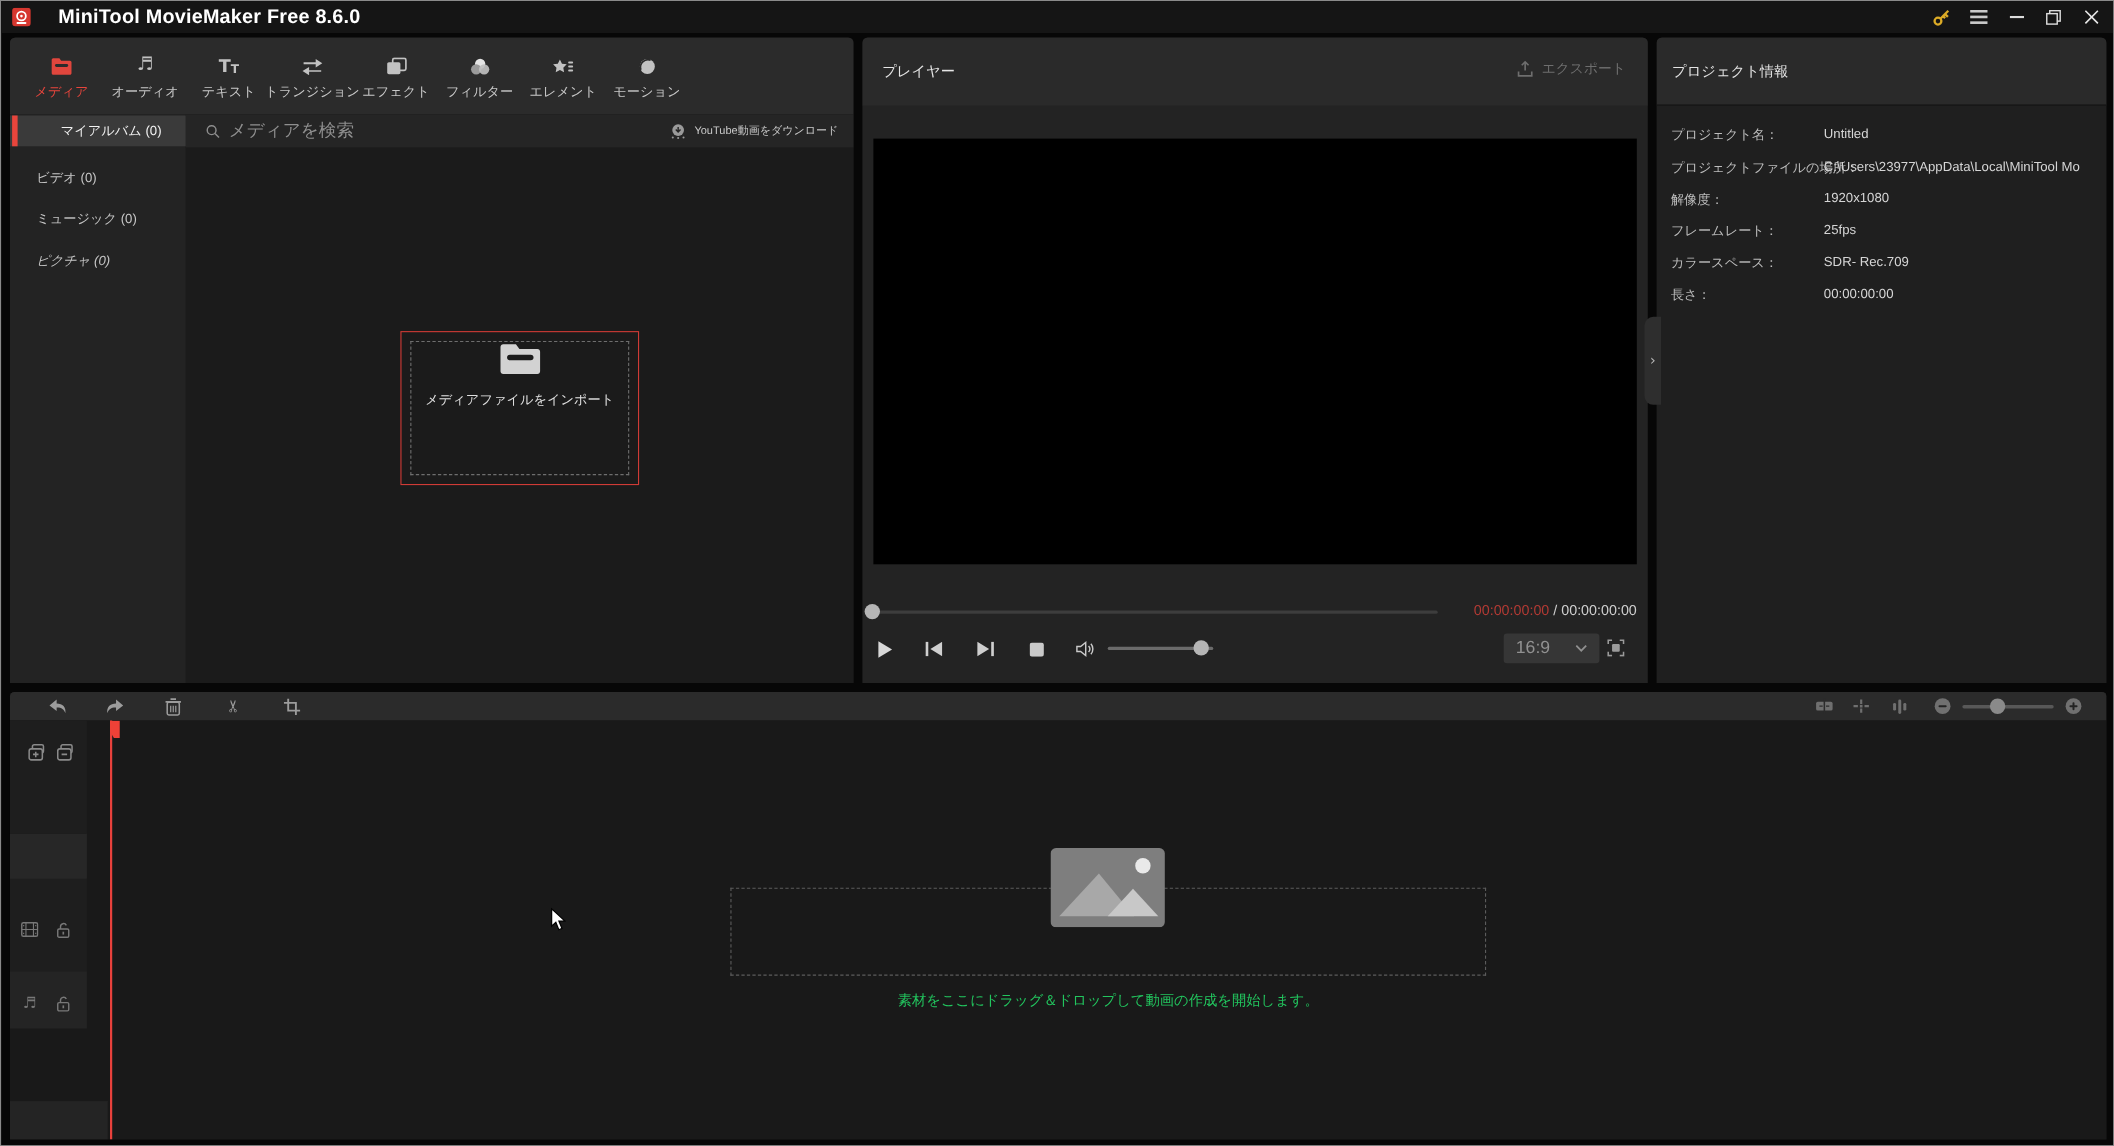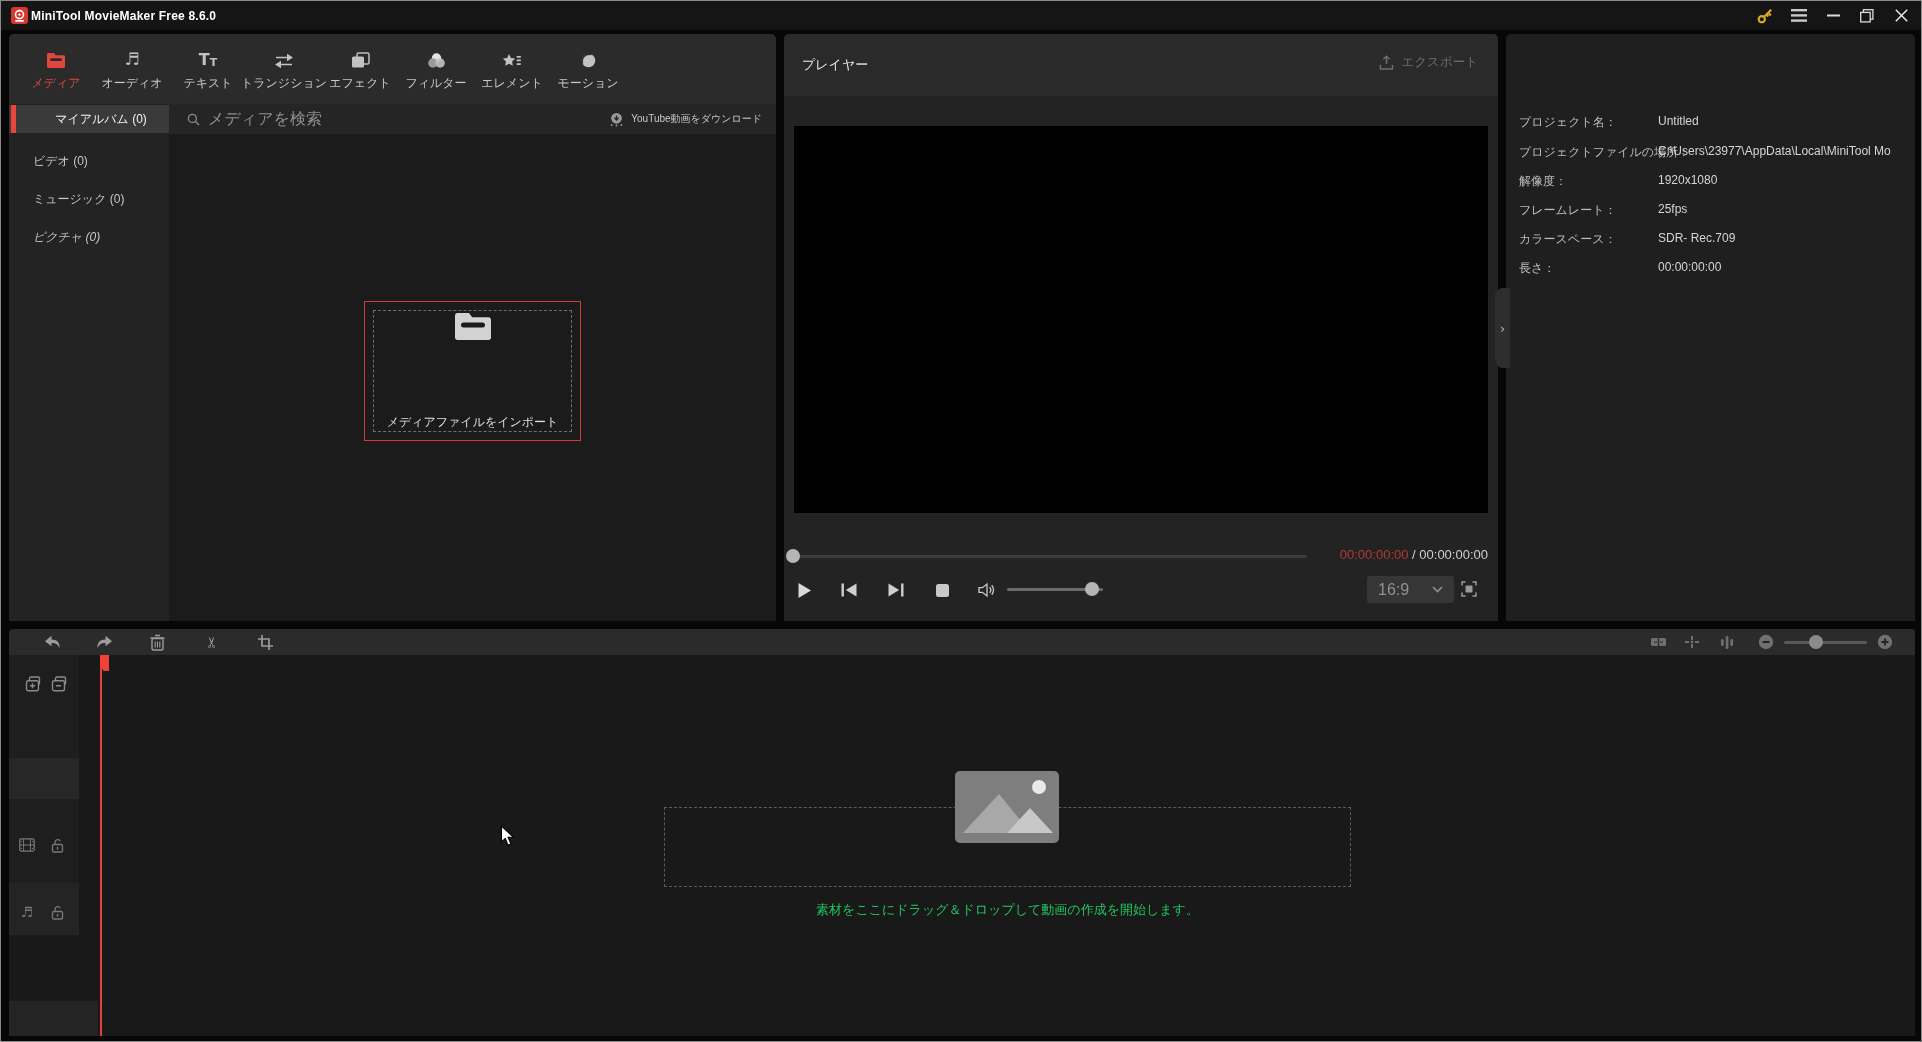--- a/index.html
+++ b/index.html
@@ -6,21 +6,21 @@
   html,body { background:#000; }
   body { font-family:"Liberation Sans","DejaVu Sans",sans-serif; }
 
   .window { position:relative; width:1922px; height:1042px; background:#070707;
             border:1px solid #8a8a8a; overflow:hidden; }
 
   
   .titlebar { position:absolute; left:0; top:0; width:100%; height:29px; background:#151515;
               display:flex; align-items:center; }
   .app-logo { margin-left:10px; width:17px; height:17px; flex:0 0 auto; }
-  .app-title { margin-left:3px; color:#ffffff; font-size:12px; font-weight:bold; letter-spacing:.2px; }
+  .app-title { margin-left:25px; color:#ffffff; font-size:18px; font-weight:bold; letter-spacing:.2px; }
   .tb-btns { position:absolute; right:3px; top:0; height:29px; display:flex; align-items:center; }
   .tb-btn { width:34px; height:29px; display:flex; align-items:center; justify-content:center; cursor:pointer; }
 
   
   .panel { position:absolute; border-radius:5px 5px 0 0; overflow:hidden; }
 
   
   .media-panel { left:8px; top:33px; width:767px; height:587px; background:#1b1b1b; }
   .tab-bar { position:absolute; left:0; top:0; width:100%; height:70px; background:#2b2b2b;
              display:flex; padding-left:9px; }
@@ -41,21 +41,21 @@
   .media-content { position:absolute; left:160px; top:0; right:0; bottom:0; background:#1b1b1b; }
   .search-row { position:absolute; left:0; top:0; right:0; height:30px; background:#252525;
                 display:flex; align-items:center; padding:0 14px 0 18px; }
   .search-box { display:flex; align-items:center; gap:8px; flex:1; cursor:text; }
   .search-ph { font-size:16px; color:#8f8f8f; }
   .yt-btn { display:flex; align-items:center; gap:7px; font-size:10px; color:#c9c9c9; cursor:pointer; }
 
   .import-box { position:absolute; left:195px; top:197px; width:217px; height:140px;
                 border:1px solid #d03b36; cursor:pointer; }
   .import-inner { position:absolute; left:8px; top:8px; right:8px; bottom:8px; border:1px dashed #6e6e6e;
-                  display:flex; flex-direction:column; align-items:center; justify-content:space-between; gap:13px; }
+                  display:flex; flex-direction:column; align-items:center; justify-content:flex-start; gap:13px; }
   .import-label { font-size:12px; color:#e0e0e0; }
 
   
   .player-panel { left:783px; top:33px; width:714px; height:587px; background:#232323; }
   .pp-header { position:absolute; left:0; top:0; width:100%; height:62px; background:#2a2a2a; }
   .pp-title { position:absolute; left:18px; top:22px; font-size:13px; color:#e6e6e6; }
   .export-btn { position:absolute; right:20px; top:20px; display:flex; align-items:center; gap:8px;
                 color:#6e6e6e; font-size:12.5px; cursor:pointer; }
   .video-area { position:absolute; left:10px; top:92px; width:694px; height:387px; background:#000; }
 
@@ -364,20 +364,23 @@
       <svg width="16" height="16" viewBox="0 0 16 16">
           <g stroke="#9a9a9a" stroke-width="1.5" fill="none">
             <path d="M1 4.5V1h3.5M11.5 1H15v3.5M15 11.5V15h-3.5M4.5 15H1v-3.5"></path>
           </g>
           <rect x="4.5" y="4.5" width="7" height="7" rx="1" fill="#9a9a9a"></rect>
         </svg>
     </div>
   </div>
 
   <div class="panel project-panel">
+    <div class="pi-header">
+      <div class="pi-title">プロジェクト情報</div>
+    </div>
     <div class="pi-rows">
       <div class="pi-row" style="top:17px;">
         <span class="pi-label">プロジェクト名：</span>
         <span class="pi-value">Untitled</span>
       </div>
       <div class="pi-row" style="top:47px;">
         <span class="pi-label">プロジェクトファイルの場所：</span>
         <span class="pi-value">C:\Users\23977\AppData\Local\MiniTool Mo</span>
       </div>
       <div class="pi-row" style="top:76px;">

